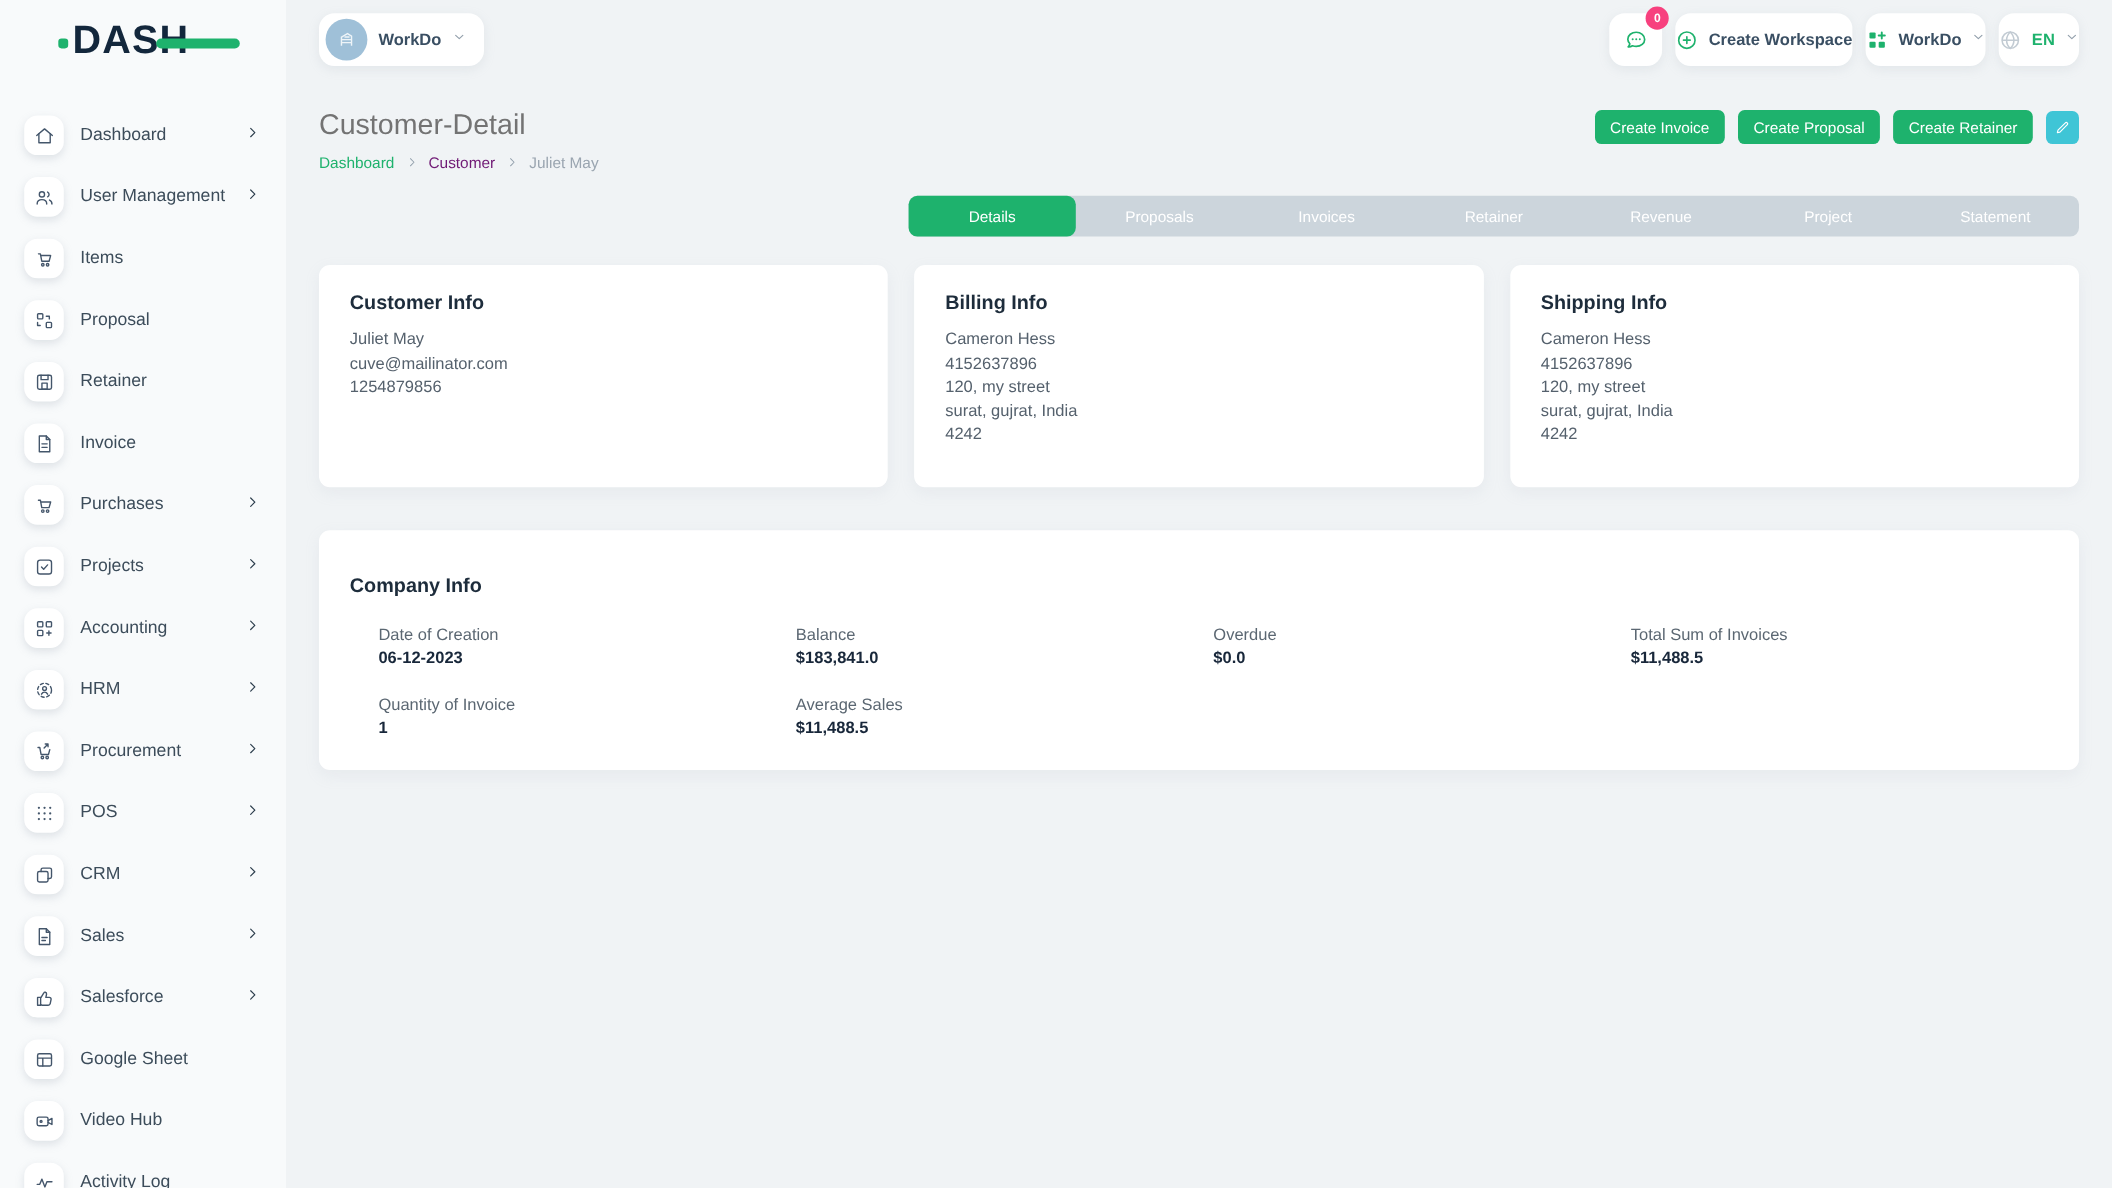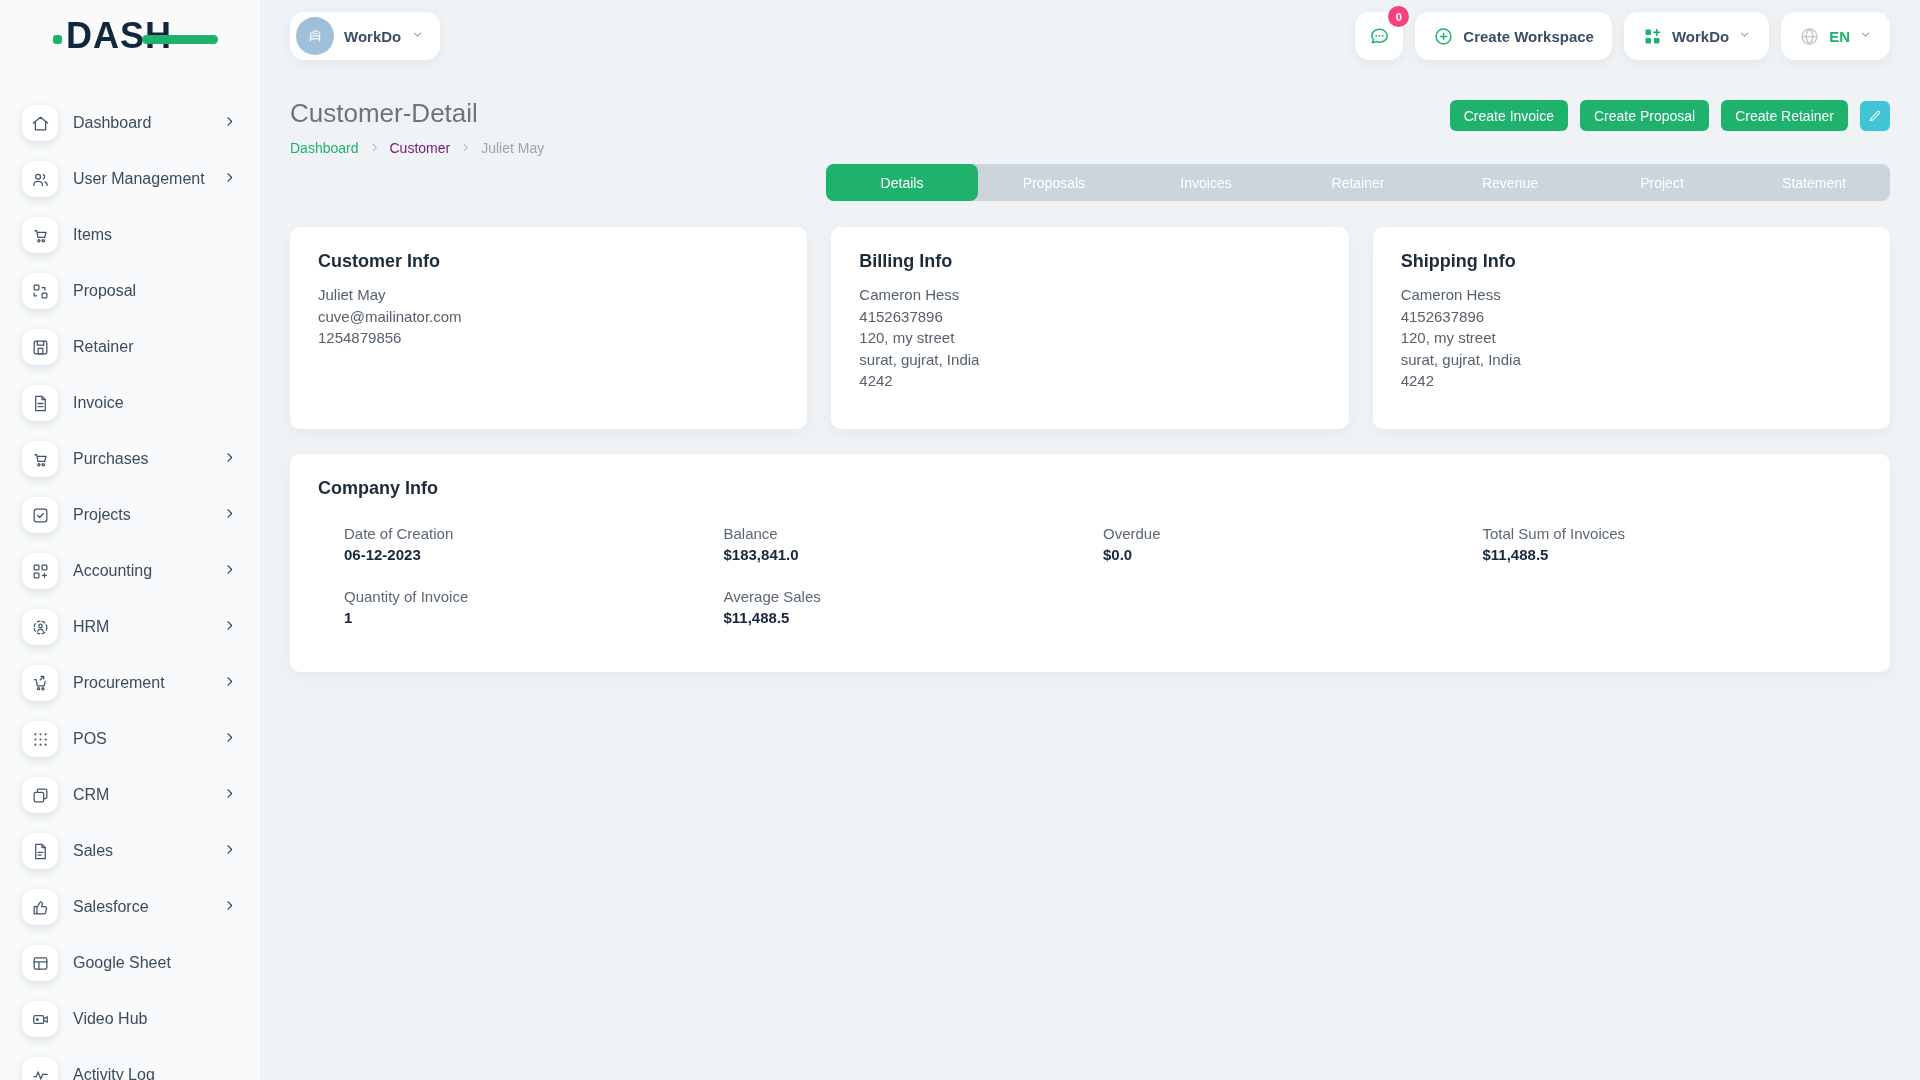--- a/index.html
+++ b/index.html
@@ -28,53 +28,53 @@
           box-shadow:0 3px 10px rgba(160,172,184,0.18); cursor:pointer; }
   .ws-pill { padding:0 16px 0 6px; gap:10px; }
   .ws-avatar { width:38px; height:38px; border-radius:50%; background:#9fc0d8; display:flex; align-items:center; justify-content:center; }
   .pill-label { font-size:15px; font-weight:700; color:#3a4f63; }
   .chev-sm svg { width:13px; height:13px; stroke:#93a0ac; fill:none; stroke-width:2; stroke-linecap:round; stroke-linejoin:round; }
   .top-right { display:flex; align-items:center; gap:12px; }
   .chip-btn { width:48px; height:48px; position:relative; justify-content:center; }
   .chip-btn svg { width:23px; height:23px; stroke:#1eb26d; fill:none; stroke-width:1.6; stroke-linecap:round; stroke-linejoin:round; }
   .badge { position:absolute; top:-6px; right:-6px; min-width:21px; height:21px; padding:0 5px; border-radius:11px;
            background:#f7407e; color:#fff; font-size:11px; font-weight:700; display:flex; align-items:center; justify-content:center; }
-  .pill-btn { padding:0 18px; gap:9px; }
+  .pill-btn { padding:0 0; gap:9px; }
   .pill-btn svg.grn { width:21px; height:21px; stroke:#1eb26d; fill:none; stroke-width:1.7; stroke-linecap:round; stroke-linejoin:round; }
   .pill-btn svg.glb { width:21px; height:21px; stroke:#c2cbd3; fill:none; stroke-width:1.6; }
   .lang-code { font-size:15px; font-weight:700; color:#1eb26d; }
 
   
   .page-head { display:flex; justify-content:space-between; align-items:flex-start; margin-top:26px; }
   .page-title { font-size:26px; font-weight:400; color:#737373; }
   .breadcrumb { margin-top:11px; display:flex; align-items:center; gap:10px; font-size:14px; }
   .bc-link { color:#1eb26d; cursor:pointer; }
   .bc-mid { color:#701a75; cursor:pointer; }
   .bc-cur { color:#9aa5b0; }
   .bc-sep svg { width:11px; height:11px; stroke:#93a0ac; fill:none; stroke-width:2; stroke-linecap:round; stroke-linejoin:round; }
   .actions { display:flex; align-items:center; gap:12px; margin-top:2px; }
   .btn-green { height:31px; padding:0 14px; border-radius:6px; background:#1eb26d; color:#fff; font-size:14px;
                display:flex; align-items:center; cursor:pointer; border:none; font-family:inherit; }
   .btn-edit { width:30px; height:30px; border-radius:6px; background:#3fc5d6; display:flex; align-items:center;
               justify-content:center; cursor:pointer; border:none; }
   .btn-edit svg { width:14px; height:14px; stroke:#fff; fill:none; stroke-width:1.8; stroke-linecap:round; stroke-linejoin:round; }
 
   
-  .tabs-row { display:flex; justify-content:flex-end; margin-top:8px;text-align:center; }
+  .tabs-row { display:flex; justify-content:flex-end; margin-top:22px;text-align:center; }
   .tabs { width:1064px; height:37px; background:#ccd5dc; border-radius:8px; display:flex; }
   .tab { flex:1; display:flex; align-items:center; justify-content:center; font-size:14px; color:#ffffff; cursor:pointer; }
   .tab.active { background:#1eb26d; border-radius:8px; }
 
   
   .cards-row { display:flex; gap:24px; margin-top:26px;border-radius:22px; }
   .card { background:#fff; border-radius:10px; box-shadow:0 5px 14px rgba(165,176,187,0.12); }
   .info-card { flex:1; height:202px; padding:24px 28px; }
   .card-title { font-size:18px; font-weight:700; color:#1d2c3b; }
   .card-lines { margin-top:12px; font-size:15px; color:#55616d; line-height:21.5px; }
-  .company-card { margin-top:25px; height:218px; padding:24px 28px; }
+  .company-card { margin-top:39px; height:218px; padding:40px 28px; }
   .company-grid { display:grid; grid-template-columns:repeat(4,1fr); row-gap:25px; margin-top:26px; padding-left:26px; }
   .field-label { font-size:15px; color:#5b6772; }
   .field-value { margin-top:4px; font-size:15px; font-weight:700; color:#18273a; }
 </style>
 </head>
 <body>
 
 <aside class="sidebar">
   <div class="logo-wrap">
     <div class="logo">

